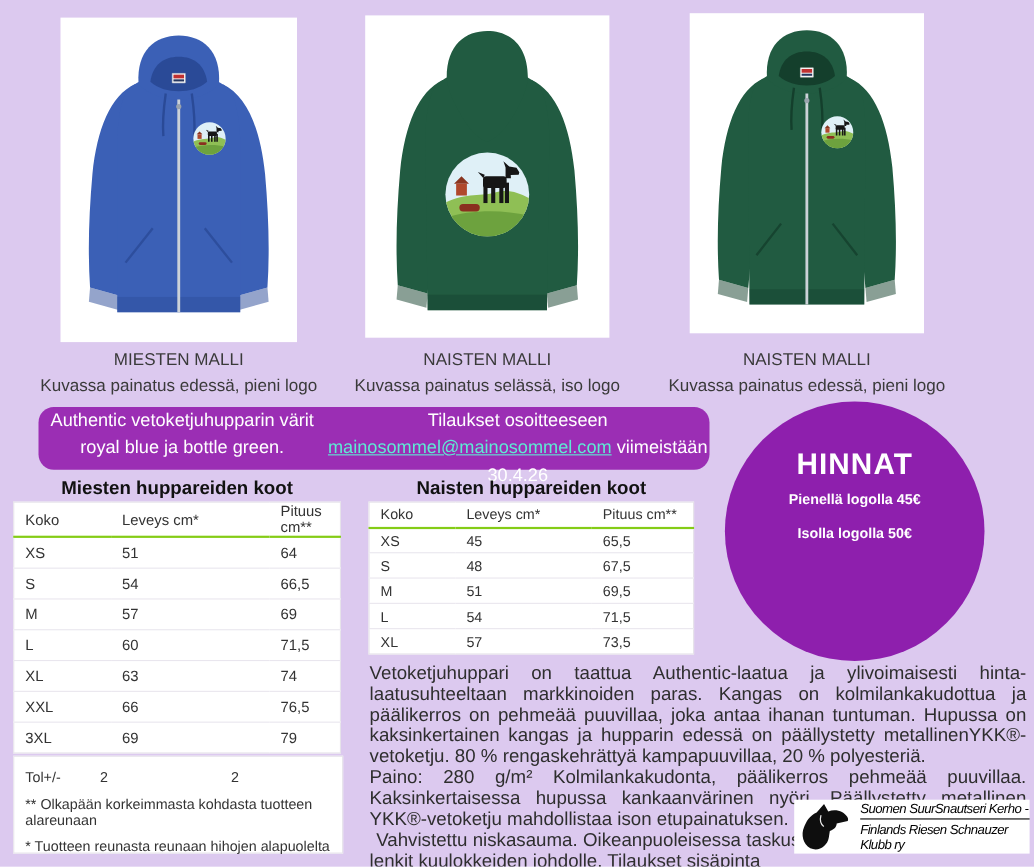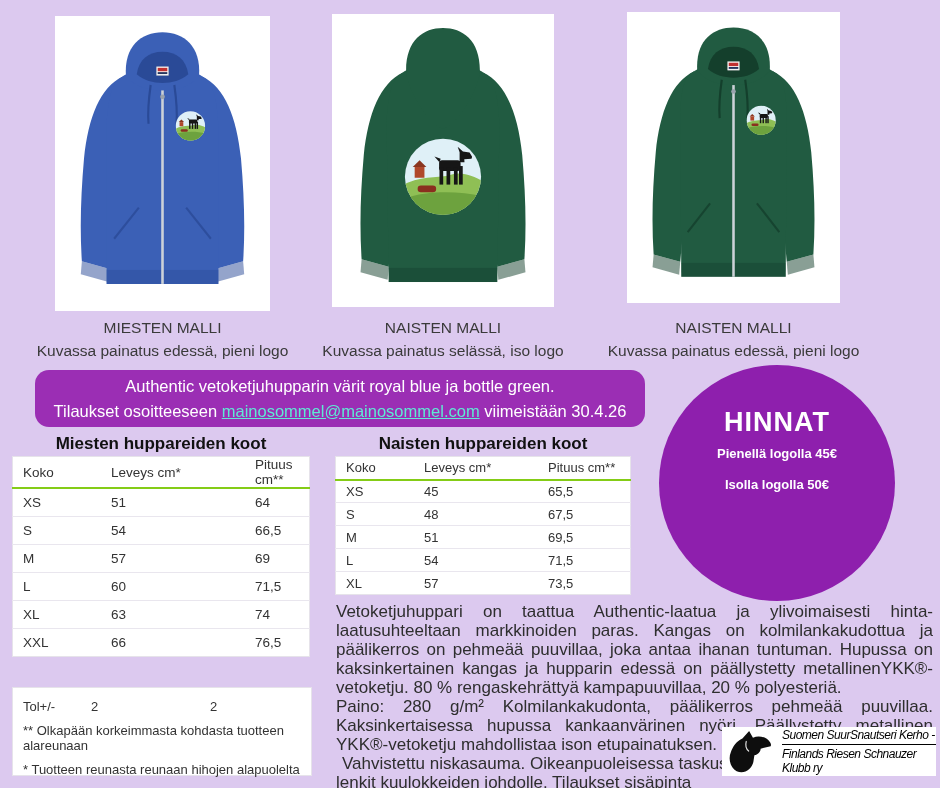--- a/index.html
+++ b/index.html
@@ -15,21 +15,21 @@
 
   .caption { position:absolute; top:316px; text-align:center; color:#3a3a3a;
              font-size:15.5px; line-height:23px; }
   #cap1 { left:10px;  width:305px; }
   #cap2 { left:312px; width:262px; }
   #cap3 { left:595px; width:277px; }
 
   
   .banner { position:absolute; left:35px; top:370px; width:610px; height:57px;
             border-radius:14px; color:#ffffff; font-size:16.5px; line-height:25px;
-            display:flex; flex-direction:column; justify-content:center; text-align:center; }
+            display:flex; flex-direction:row; justify-content:center; text-align:center; }
   .banner a { color:#5eead4; text-decoration:underline; }
 
   
   .price-circle { position:absolute; left:659px; top:365px; width:236px; height:236px;
                   border-radius:50%; color:#ffffff; text-align:center; }
   .price-circle .hinnat { font-weight:bold; font-size:27px; letter-spacing:1px; margin-top:42px; }
   .price-circle .pline  { font-weight:bold; font-size:13px; line-height:31px; }
   .price-circle .pline:first-of-type { margin-top:16px; }
 
   
@@ -224,20 +224,25 @@
       <tr>
           <td>XL</td>
           <td>63</td>
           <td>74</td>
         </tr>
       <tr>
           <td>XXL</td>
           <td>66</td>
           <td>76,5</td>
         </tr>
+      <tr>
+          <td>3XL</td>
+          <td>69</td>
+          <td>79</td>
+        </tr>
     </tbody>
   </table>
 
   <div class="tolbox">
     <div class="tolrow">
       <span class="t1">Tol+/-</span>
       <span class="t2">2</span>
       <span>2</span>
     </div>
     <div class="fn">** Olkapään korkeimmasta kohdasta tuotteen alareunaan</div>

